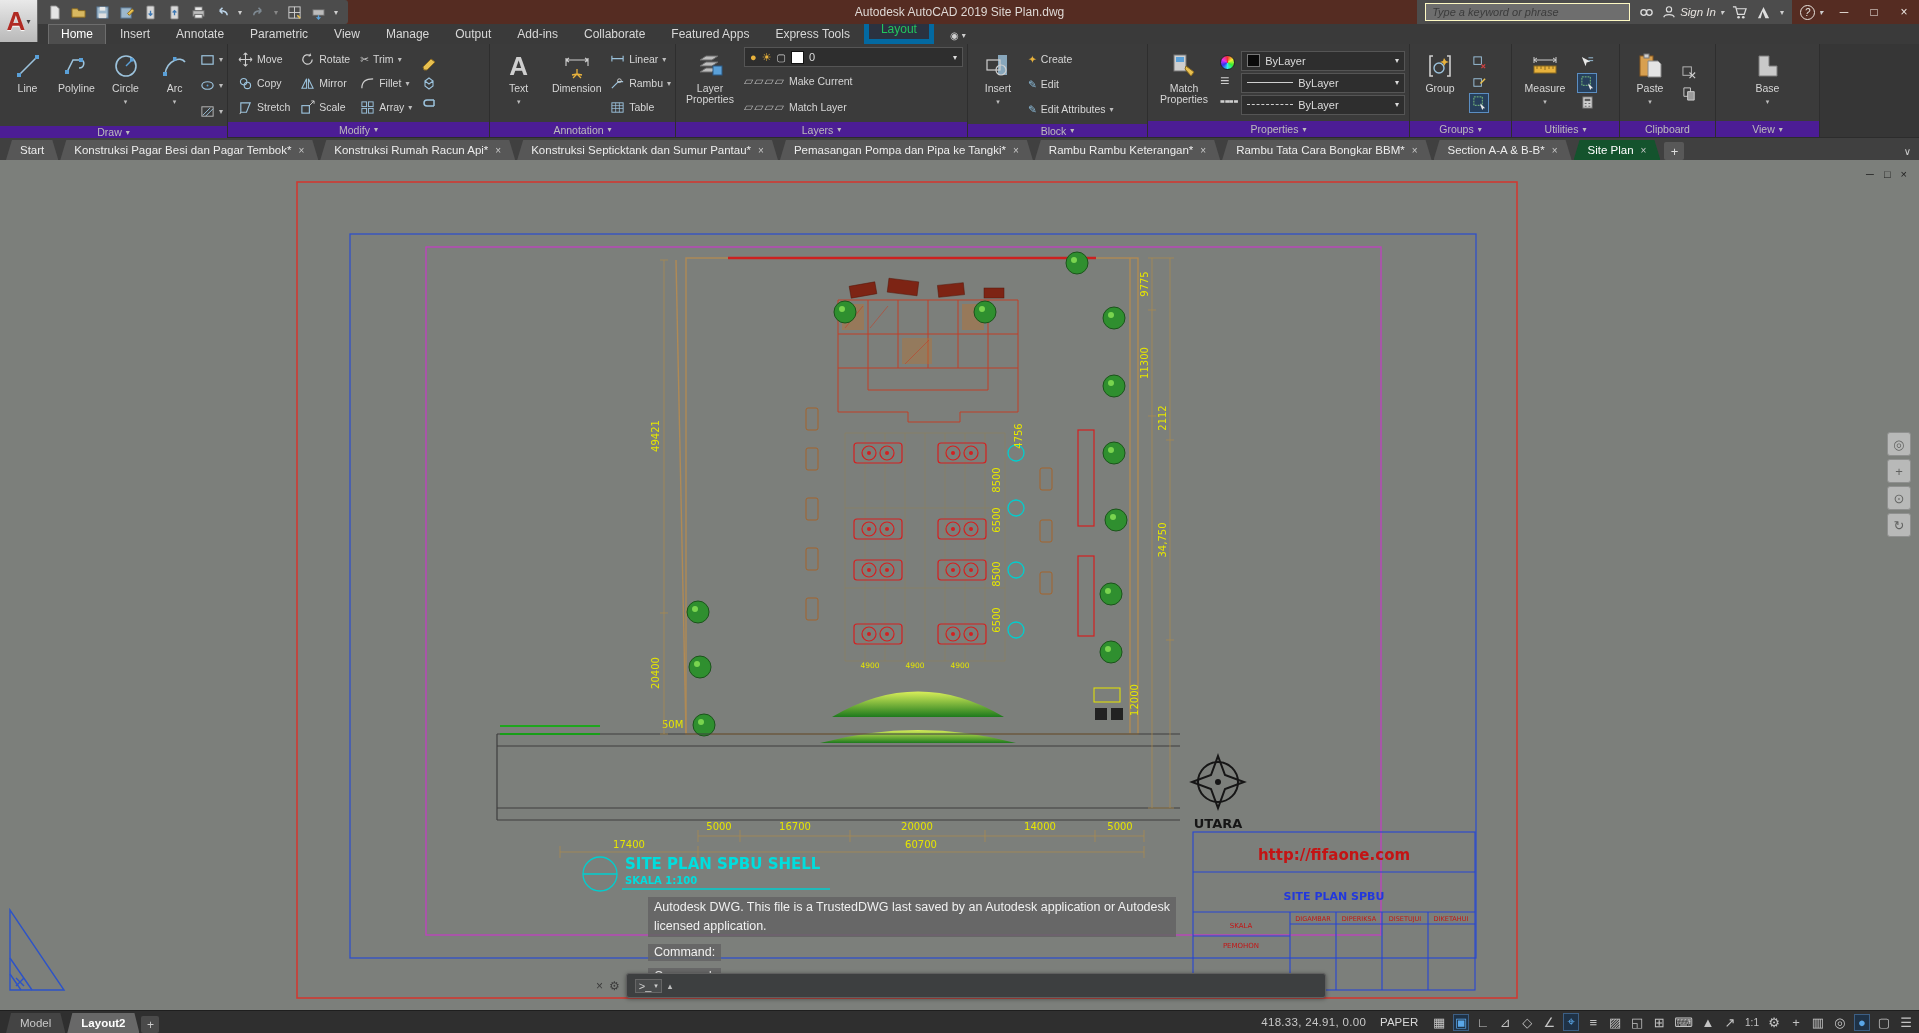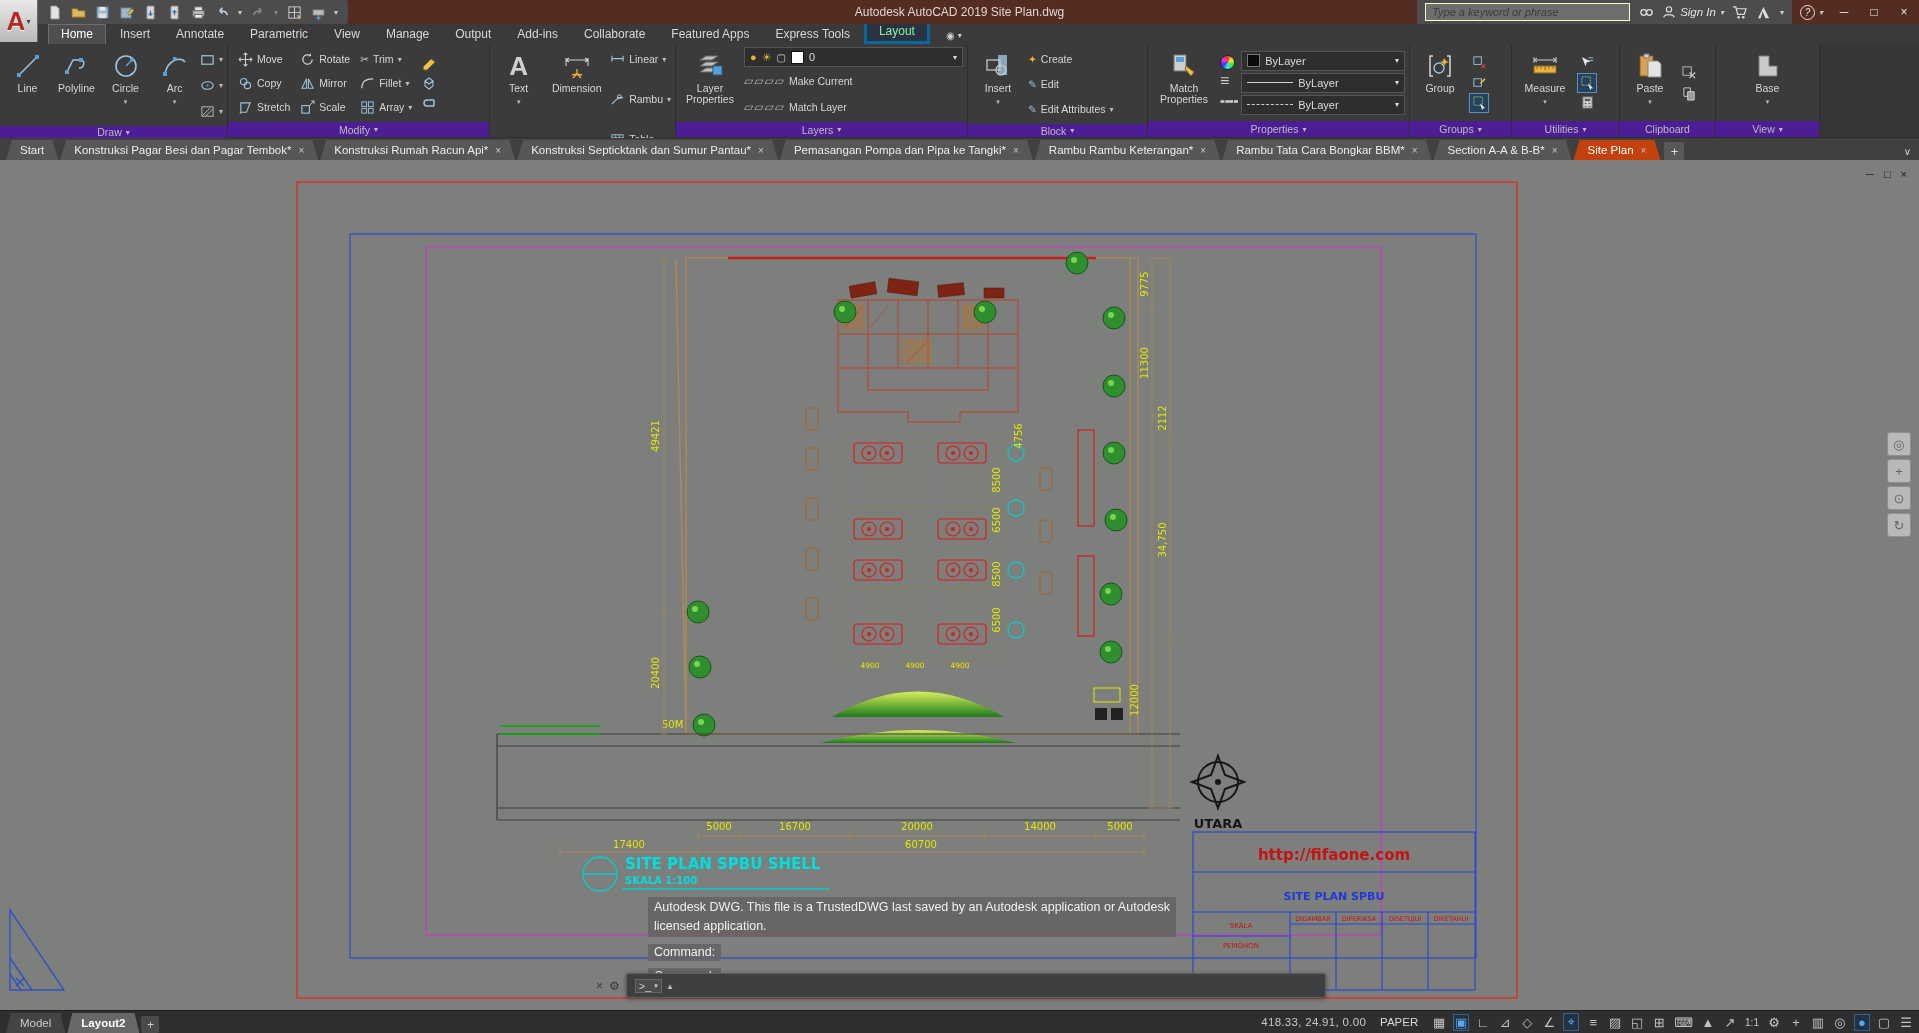--- a/index.html
+++ b/index.html
@@ -20,21 +20,21 @@
   .ic-search{width:205px;height:18px;background:#6e6e6e;border:1px solid #fef9c3;color:#222;font-size:11px;font-style:italic;padding:0 6px;}
   .ic-search::placeholder{color:#3b3b3b;font-style:italic;}
   .ic-btn{display:inline-flex;align-items:center;gap:4px;font-size:11.5px;color:#e6e2de;font-style:italic;}
   .winbtns{display:flex;align-items:center;gap:0;margin-left:6px;}
   .winbtn{width:30px;height:24px;display:flex;align-items:center;justify-content:center;font-size:12px;color:#efe9e4;}
 
   
   .rtabs{height:20px;background:#3a3a3a;display:flex;align-items:flex-end;padding-left:48px;gap:2px;flex:0 0 20px;}
   .rtab{padding:2px 12px 3px;font-size:12px;color:#d8d8d8;}
   .rtab.active{background:#4e4e4e;border:1px solid #6d6d6d;border-bottom:none;color:#fff;}
-  .rtab.highlight{border:3px solid #0369a1;background:#2b3240;color:#86efac;}
+  .rtab.highlight{border:5px solid #0369a1;background:#2b3240;color:#22c55e;}
   .ribbon-toggle{margin-left:14px;display:flex;align-items:center;gap:3px;color:#cfcfcf;font-size:10px;padding-bottom:3px;}
 
   
   .ribbon{height:94px;background:#3b3b3b;display:flex;flex:0 0 94px;border-bottom:1px solid #2c2c2c;}
   .rpanel{display:flex;flex-direction:column;border-right:1px solid #2e2e2e;}
   .pbody{flex:1;display:flex;align-items:stretch;padding:3px 4px;gap:4px;}
   .ptitle{height:16px;background:#4c1d95;font-size:10.5px;color:#bcbcbc;display:flex;align-items:center;justify-content:center;gap:4px;}
   .ptitle .dd{font-size:8px;}
   .bigbtn{width:52px;display:flex;flex-direction:column;align-items:center;justify-content:flex-start;gap:2px;padding-top:4px;color:#d6d6d6;font-size:10.5px;text-align:center;line-height:11px;}
   .bigbtn .bicon{height:30px;display:flex;align-items:center;justify-content:center;}
@@ -53,21 +53,21 @@
   .glyph-y{color:#e8b23c;} .glyph-b{color:#8fc1e0;} .glyph-g{color:#cfcfcf;}
   .prop-line{flex:1;height:0;border-top:1.5px solid #cfcfcf;}
   .prop-dash{flex:1;height:0;border-top:1.5px dashed #cfcfcf;}
   .wheel{width:15px;height:15px;border-radius:50%;background:conic-gradient(#e33,#ee3,#3e3,#3ee,#33e,#e3e,#e33);border:1px solid #222;}
   .tinybtn{display:inline-flex;align-items:center;justify-content:center;width:18px;height:18px;font-size:12px;}
   .tinybtn.selbox{background:#27405c;outline:1px solid #5b8ec2;}
 
   
   .filetabs{height:22px;background:#404040;display:flex;align-items:flex-end;padding-left:6px;gap:2px;flex:0 0 22px;position:relative;}
   .ftab{height:20px;display:flex;align-items:center;gap:7px;padding:0 10px;background:#575757;color:#ececec;font-size:11.5px;clip-path:polygon(6px 0,calc(100% - 6px) 0,100% 100%,0 100%);padding:0 14px;}
-  .ftab.active{background:#c2410c;color:#fff;justify-content:flex-end;}
+  .ftab.active{background:#14532d;color:#fff;justify-content:flex-end;}
   .ftab .x{font-size:10px;color:#c9c9c9;}
   .ftab-plus{width:20px;height:18px;background:#585858;color:#ddd;display:flex;align-items:center;justify-content:center;font-size:13px;border-radius:2px;margin-left:2px;}
   .ftab-chev{position:absolute;right:8px;bottom:3px;color:#cfcfcf;font-size:10px;}
 
   
   .canvas{flex:1;position:relative;background:#7c7f7b;overflow:hidden;}
   .plan-svg{position:absolute;left:0;top:8px;width:1919px;height:844px;}
   .doc-controls{position:absolute;top:8px;right:12px;display:flex;gap:10px;color:#1d1d1d;font-size:11px;}
   .navbar-float{position:absolute;top:272px;right:6px;width:26px;display:flex;flex-direction:column;gap:3px;opacity:.65;}
   .navbtn{width:24px;height:24px;background:#d9d9d9;border:1px solid #9a9a9a;border-radius:3px;display:flex;align-items:center;justify-content:center;color:#555;font-size:13px;}
@@ -435,21 +435,21 @@
         </div>
         <div class="bigbtn" style="width:62px">
           <span class="bicon">
               <svg viewBox="0 0 28 28">
                 <path d="M3 6v8M25 6v8M3 8h22M3 8l3-2M3 8l3 2M25 8l-3-2M25 8l-3 2" stroke="#cfcfcf" fill="none" stroke-width="1.1"></path>
                 <path d="M14 22l-4 4M14 22l4 4M14 22v-5M14 22l-5 1M14 22l5 1" stroke="#e8b23c" stroke-width="1.3"></path>
               </svg>
             </span>
           <span>Dimension</span>
         </div>
-        <div class="colstack" style="gap:16px">
+        <div class="colstack" style="gap:0">
           <span class="smallrow">
               <svg viewBox="0 0 16 16">
                 <path d="M2 4v6M14 4v6M2 7h12" stroke="#9cc3dd" fill="none" stroke-width="1.2"></path>
               </svg>
               <span>Linear</span>
               <span class="dd8">▾</span>
             </span>
           <span class="smallrow">
               <svg viewBox="0 0 16 16">
                 <path d="M2 13L9 6h5" stroke="#9cc3dd" fill="none" stroke-width="1.2"></path>

